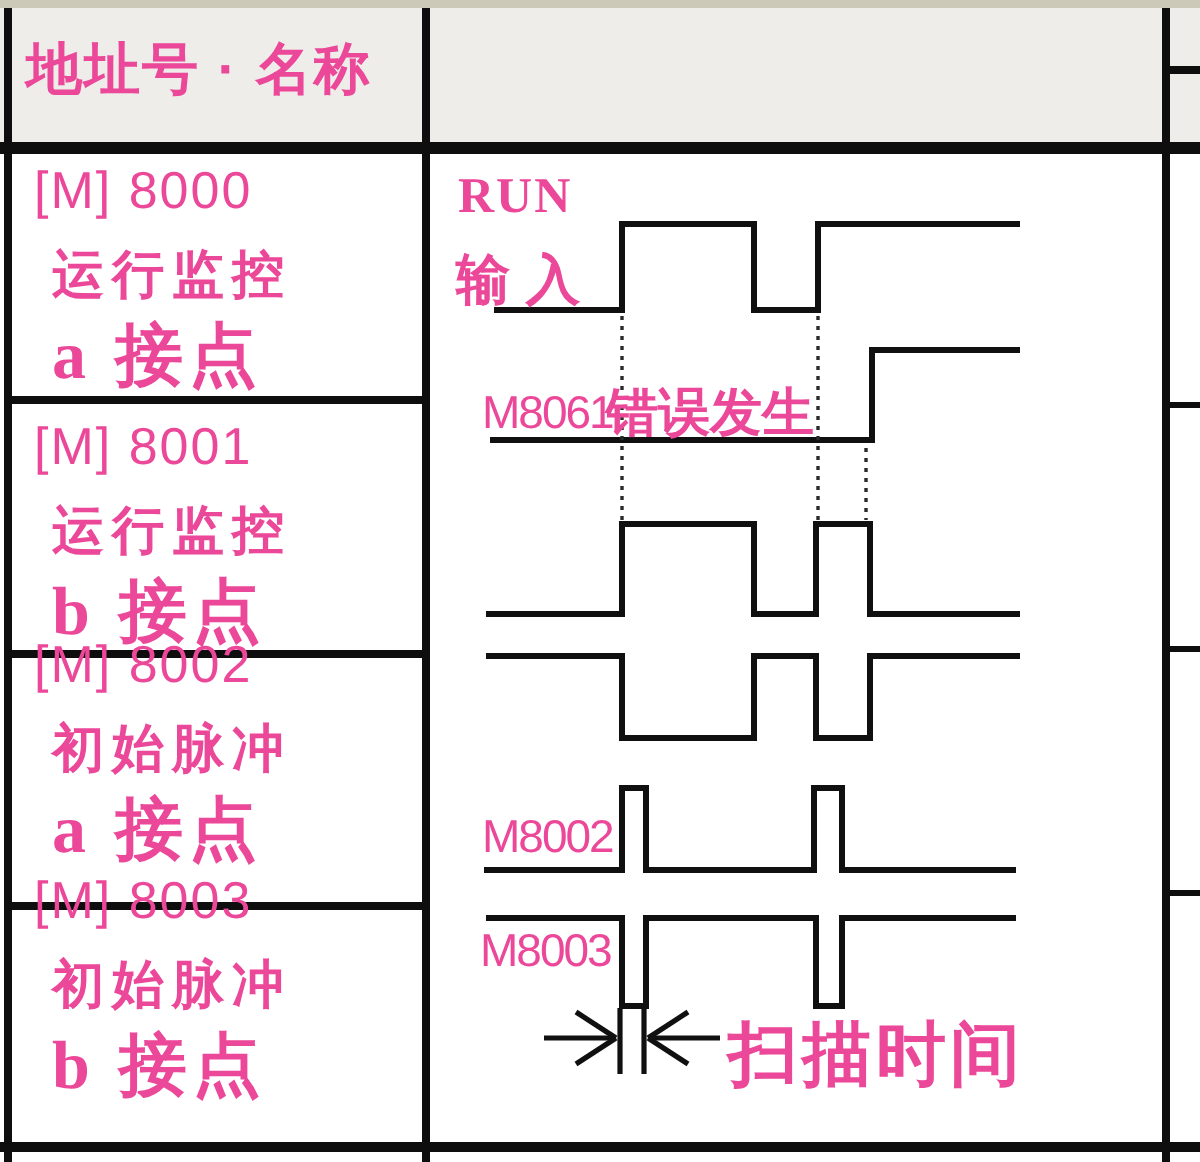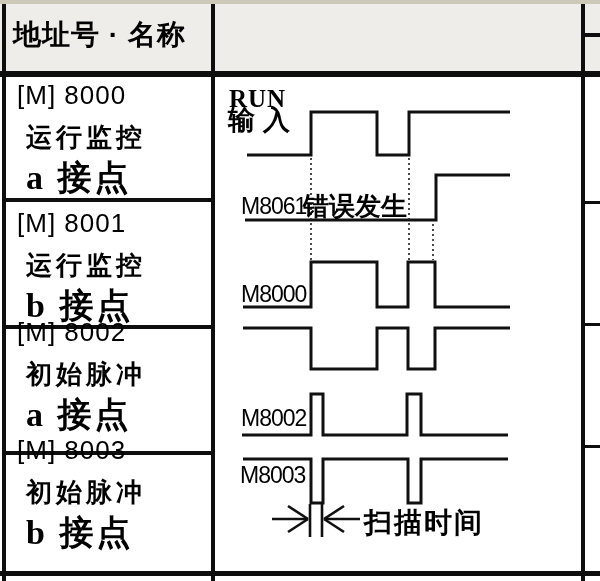--- a/index.html
+++ b/index.html
@@ -1,17 +1,17 @@
 <!DOCTYPE html>
 <html><head>
 <meta charset="utf-8">
 <style>
   html,body{margin:0;padding:0;background:#ffffff;}
   .canvas{position:relative;width:600px;height:581px;background:#ffffff;overflow:hidden;
-          font-family:"Liberation Serif",serif;color:#000000;}
+          font-family:"Liberation Serif",serif;color:#ec4899;}
   .abs{position:absolute;}
   .top-strip{left:0;top:0;width:600px;height:4px;background:#cdc9b8;}
   .header-bg{left:0;top:4px;width:600px;height:67px;background:#eeedea;}
   .line{background:#0e0e0e;}
   
   .hdr{font-family:"Liberation Sans",sans-serif;font-weight:bold;font-size:28px;
        letter-spacing:1px;white-space:nowrap;}
   
   .rowcell{width:205px;}
   .addr{position:absolute;left:11px;top:6px;font-family:"Liberation Sans",sans-serif;
@@ -89,23 +89,22 @@
       <line x1="322" y1="504" x2="322" y2="537" class="scan-stroke"></line>
       <line x1="272" y1="519" x2="308" y2="519" class="scan-stroke"></line>
       <line x1="288" y1="506" x2="308" y2="519" class="scan-stroke"></line>
       <line x1="288" y1="532" x2="308" y2="519" class="scan-stroke"></line>
       <line x1="324" y1="519" x2="360" y2="519" class="scan-stroke"></line>
       <line x1="344" y1="506" x2="324" y2="519" class="scan-stroke"></line>
       <line x1="344" y1="532" x2="324" y2="519" class="scan-stroke"></line>
     </svg>
 
   <div class="abs" style="left:229px;top:85px;font-size:25px;letter-spacing:1px;font-weight:bold;">RUN</div>
-  <div class="abs" style="left:228px;top:102px;font-size:27px;font-weight:600;letter-spacing:8px;">输入</div>
+  <div class="abs" style="left:228px;top:122px;font-size:27px;font-weight:600;letter-spacing:8px;">输入</div>
 
   <div class="abs wlabel" style="left:241px;top:193px;">M8061</div>
   <div class="abs dcjk" style="left:303px;top:189px;font-size:26px;">错误发生</div>
 
-  <div class="abs wlabel" style="left:241px;top:281px;">M8000</div>
   <div class="abs wlabel" style="left:241px;top:405px;">M8002</div>
   <div class="abs wlabel" style="left:240px;top:462px;">M8003</div>
 
-  <div class="abs dcjk" style="left:364px;top:504px;font-size:28px;letter-spacing:2px;">扫描时间</div>
+  <div class="abs dcjk" style="left:364px;top:504px;font-size:35px;letter-spacing:2px;">扫描时间</div>
 </div>
 
 </body></html>

